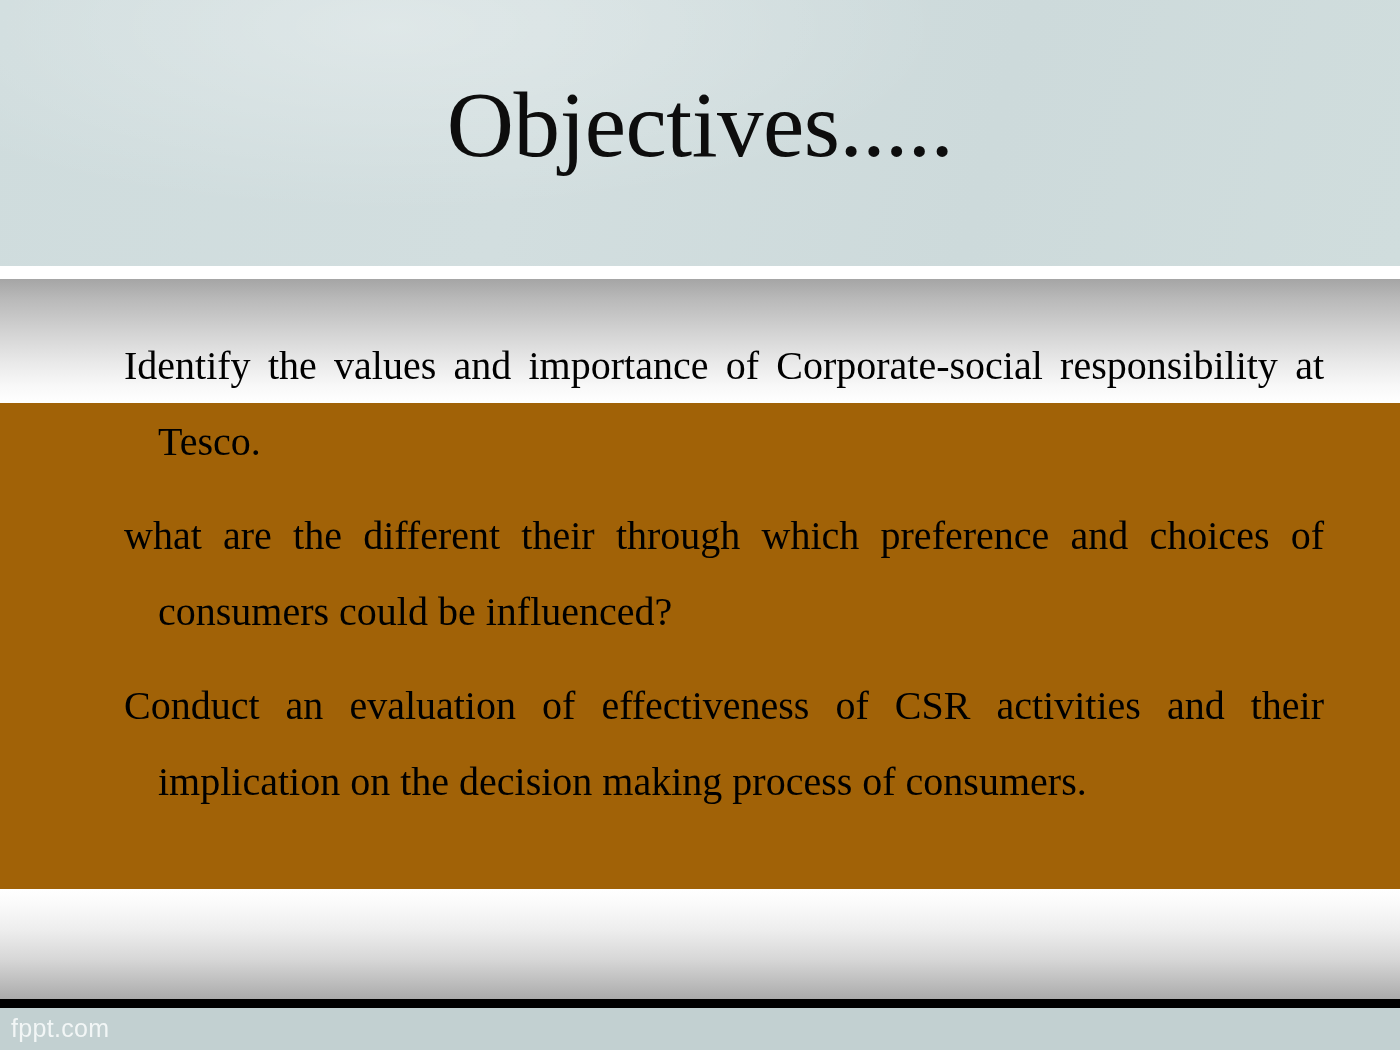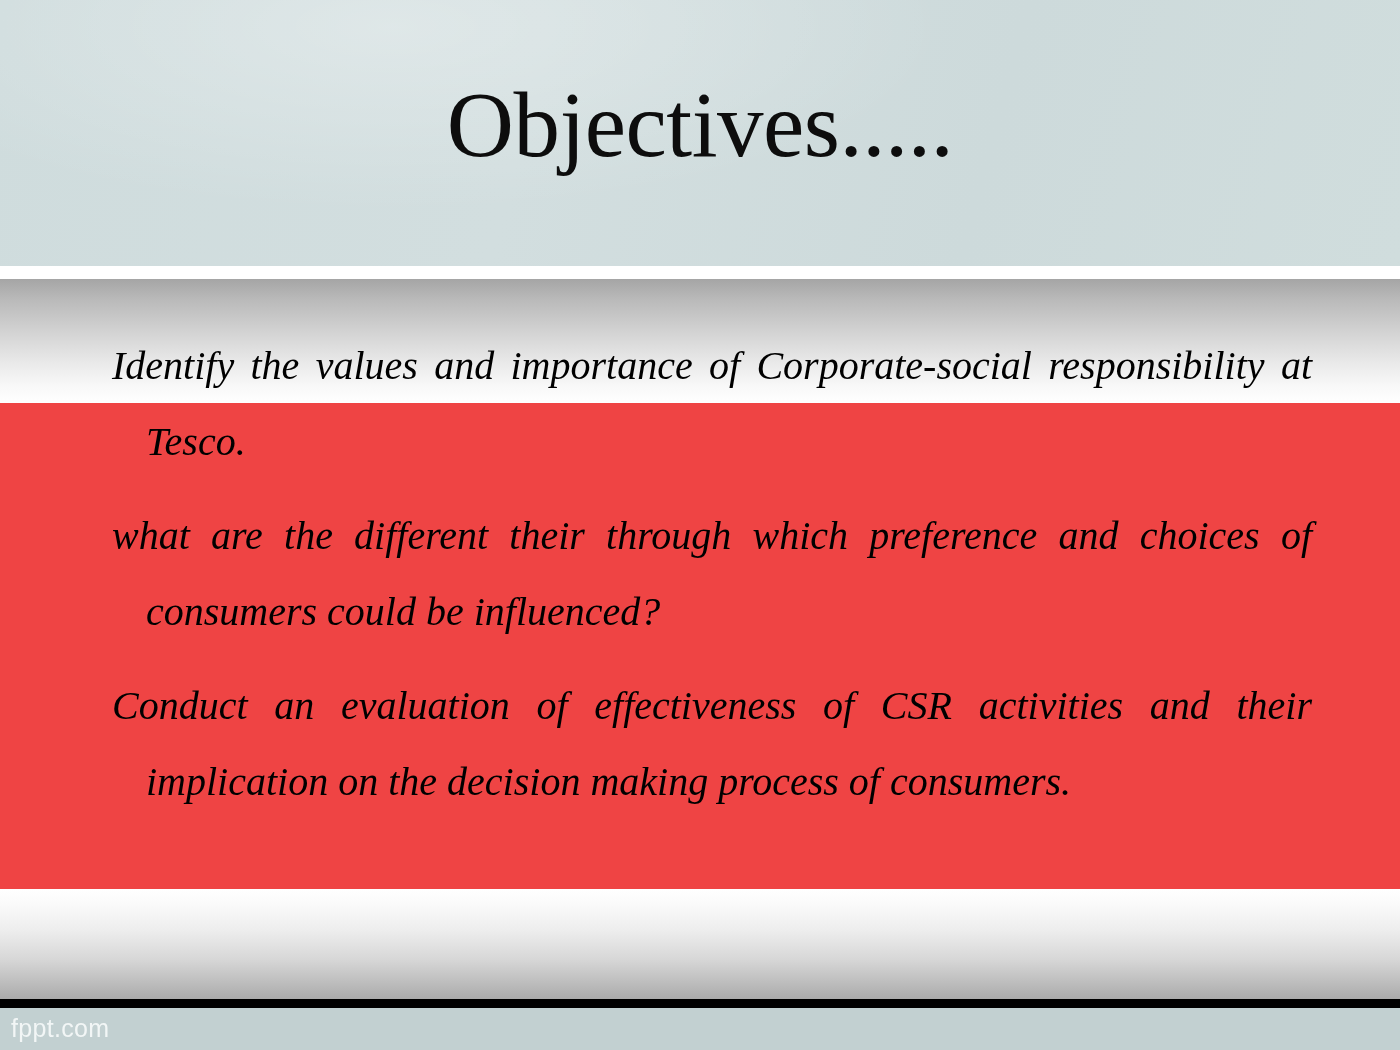--- a/index.html
+++ b/index.html
@@ -8,21 +8,21 @@
     background: #ffffff;
   }
   body {
     font-family: "Liberation Serif", "DejaVu Serif", serif;
   }
   .slide {
     position: relative;
     width: 1400px;
     height: 1050px;
     overflow: hidden;
-    background: #ef4444;
+    background: #a16207;
   }
 
   
   .header-band {
     position: absolute;
     left: 0;
     top: 0;
     width: 1400px;
     height: 266px;
     background: linear-gradient(105deg, #cfdcdd 0%, #d2dedf 38%, #cddadb 70%, #d0dddd 100%);
@@ -63,24 +63,23 @@
     left: 0;
     top: 279px;
     width: 1400px;
     height: 124px;
     background: linear-gradient(to bottom, #a5a5a5 0%, #b9b9b9 16%, #d2d2d2 42%, #e8e8e8 66%, #f8f8f8 86%, #ffffff 100%);
   }
 
   
   .body-area {
     position: absolute;
-    left: 112px;
+    left: 124px;
     top: 328px;
     width: 1200px;
-    font-style: italic;
   }
   .body-para {
     color: #000000;
     font-size: 40px;
     line-height: 76px;
     text-align: justify;
     text-justify: inter-word;
     margin: 0 0 18px 0;
     padding-left: 34px;
     text-indent: -34px;

